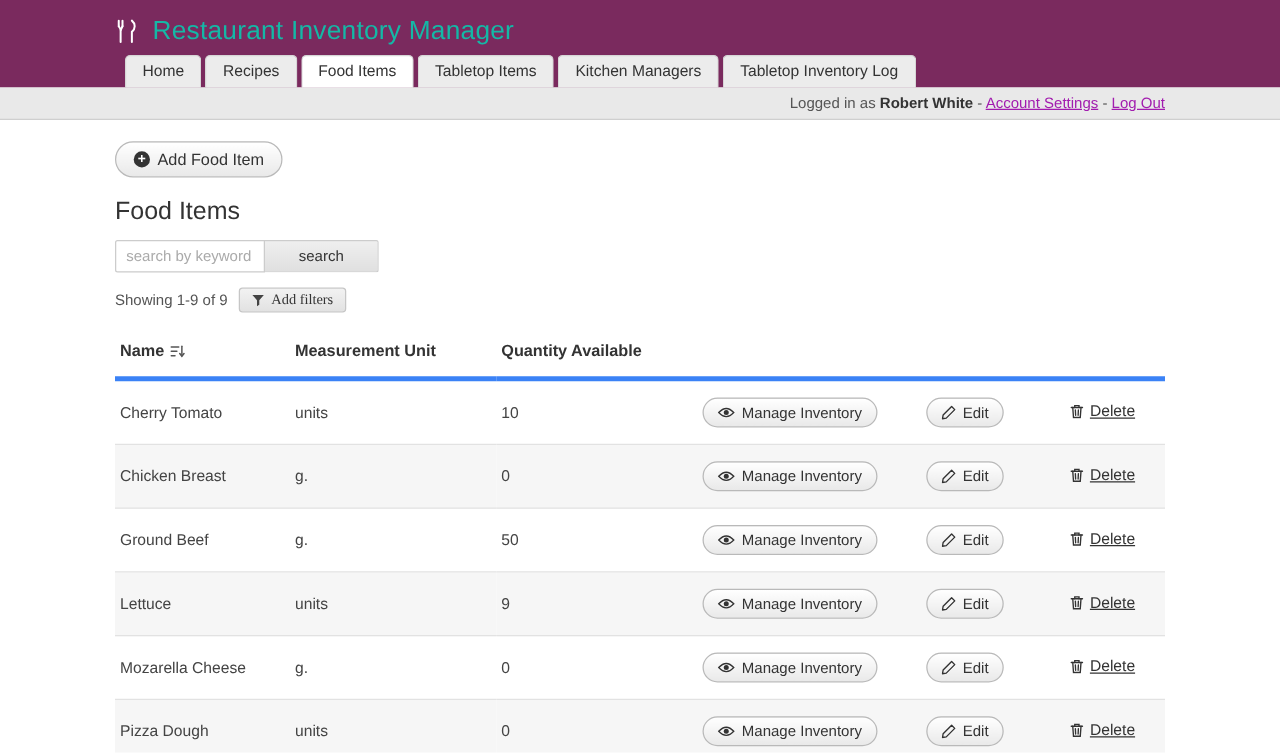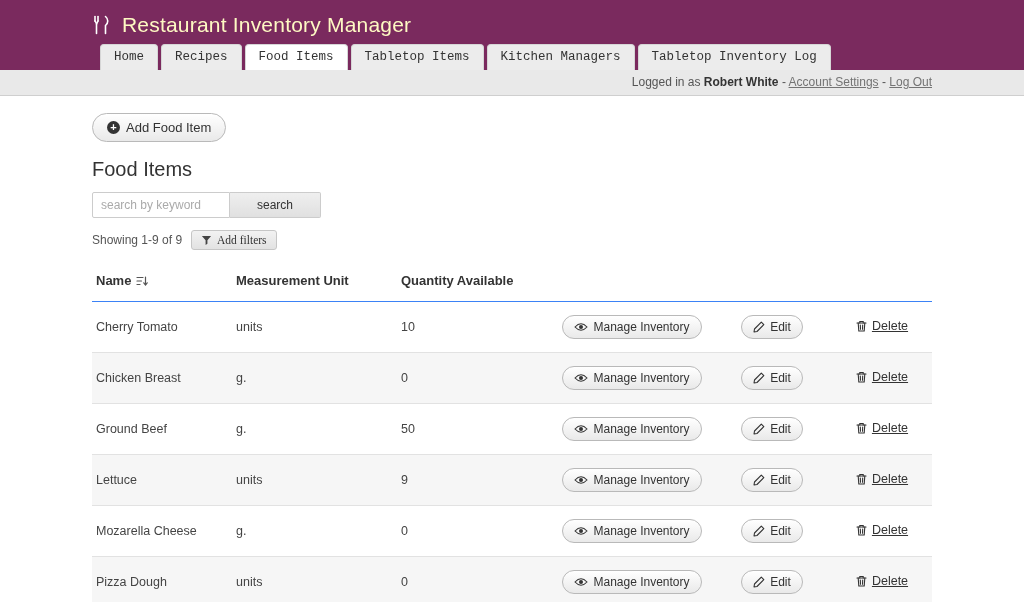--- a/index.html
+++ b/index.html
@@ -8,57 +8,57 @@
     font-family:"Liberation Sans", sans-serif;
     background:#fff; color:#333; font-size:13px;
     width:1024px; height:602px; overflow:hidden;
   }
   .container { width:840px; margin:0 auto; }
 
   
   .topbar { background:#7a2a5e; }
   .header-inner { display:flex; align-items:center; gap:10px; padding:13px 0 7px; }
   .logo svg { display:block; }
-  .app-title { color:#fef9c3; font-size:21px; font-weight:400; letter-spacing:.2px; }
+  .app-title { color:#14b8a6; font-size:21px; font-weight:400; letter-spacing:.2px; }
 
   
   .tabs { display:flex; gap:3px; padding-left:8px; align-items:flex-end; }
   .tab {
-    background:#ececec; color:#333; font-family:Liberation Mono, monospace;
+    background:#ececec; color:#333; font-family:Liberation Sans, sans-serif;
     font-size:12.5px; padding:5px 13px 6px; border:1px solid #d6d6d6; border-bottom:none;
     border-radius:4px 4px 0 0; cursor:pointer; white-space:nowrap;
   }
   .tab.active { background:#fff; }
 
   
   .userbar { background:#e9e9e9; border-bottom:1px solid #cfcfcf; }
   .userbar-inner { text-align:right; padding:5px 0 6px; font-size:12px; color:#555; }
   .userbar-inner b { color:#333; }
-  .userbar-inner a { color:#737373; text-decoration:underline; cursor:pointer; }
+  .userbar-inner a { color:#a21caf; text-decoration:underline; cursor:pointer; }
 
   
   main.container { padding-top:17px; }
   .btn {
     display:inline-flex; align-items:center; gap:6px;
     background:linear-gradient(#ffffff,#e9e9e9);
     border:1px solid #b9b9b9; border-radius:16px;
     padding:6px 14px; font-size:13px; color:#333; cursor:pointer;
     font-family:"Liberation Sans", sans-serif;
   }
   .btn-sm { padding:4px 11px; font-size:12px; border-radius:13px; gap:5px; }
   .plus-circle {
     width:13px; height:13px; border-radius:50%; background:#333; color:#fff;
     display:inline-flex; align-items:center; justify-content:center;
     font-size:11px; line-height:1; font-weight:bold;
   }
   .page-title { font-size:20px; font-weight:400; color:#333; margin:16px 0 11px; }
 
   .search-row { display:flex; margin-bottom:12px; }
   .search-input {
-    border:1px solid #ccc; padding:5px 8px; font-size:12px; width:138px;
+    border:1px solid #ccc; padding:5px 8px; font-size:12px; width:120px;
     border-radius:2px 0 0 2px; color:#333; font-family:"Liberation Sans", sans-serif;
   }
   .search-input::placeholder { color:#aaa; }
   .search-btn {
     background:linear-gradient(#efefef,#e0e0e0); border:1px solid #ccc; border-left:none;
     padding:5px 27px; font-size:12px; color:#333; cursor:pointer;
     border-radius:0 2px 2px 0; font-family:"Liberation Sans", sans-serif;
   }
 
   .meta-row { display:flex; align-items:center; gap:9px; font-size:12px; color:#555; margin-bottom:13px; }
@@ -66,21 +66,21 @@
     display:inline-flex; align-items:center; gap:5px;
     background:linear-gradient(#f2f2f2,#e2e2e2); border:1px solid #c6c6c6;
     border-radius:3px; padding:3px 9px; font-size:11.5px; color:#333; cursor:pointer;
     font-family:Liberation Serif, serif;
   }
 
   
   table { width:100%; border-collapse:collapse; table-layout:fixed; }
   thead th {
     text-align:left; font-size:13px; font-weight:bold; color:#333;
-    padding:10px 4px 13px; border-bottom:1px solid #3b82f6;
+    padding:10px 4px 13px; border-bottom:4px solid #3b82f6;
   }
   thead th .th-inner { display:inline-flex; align-items:center; gap:5px; cursor:pointer; }
   tbody td { padding:13px 4px; font-size:12.5px; color:#444; border-bottom:1px solid #e2e2e2; }
   tbody tr:nth-child(even) { background:#f6f6f6; }
   td.c, th.c { text-align:center; }
   .delete-link {
     color:#333; text-decoration:underline; cursor:pointer;
     display:inline-flex; align-items:center; gap:5px; font-size:12.5px;
   }
   .icon { display:inline-flex; align-items:center; }

